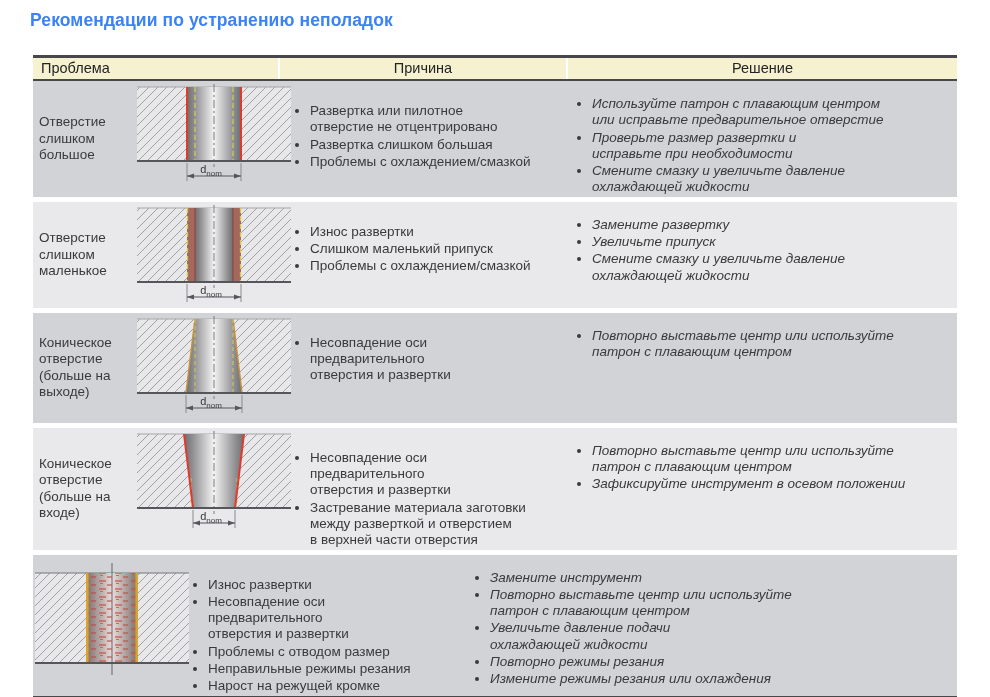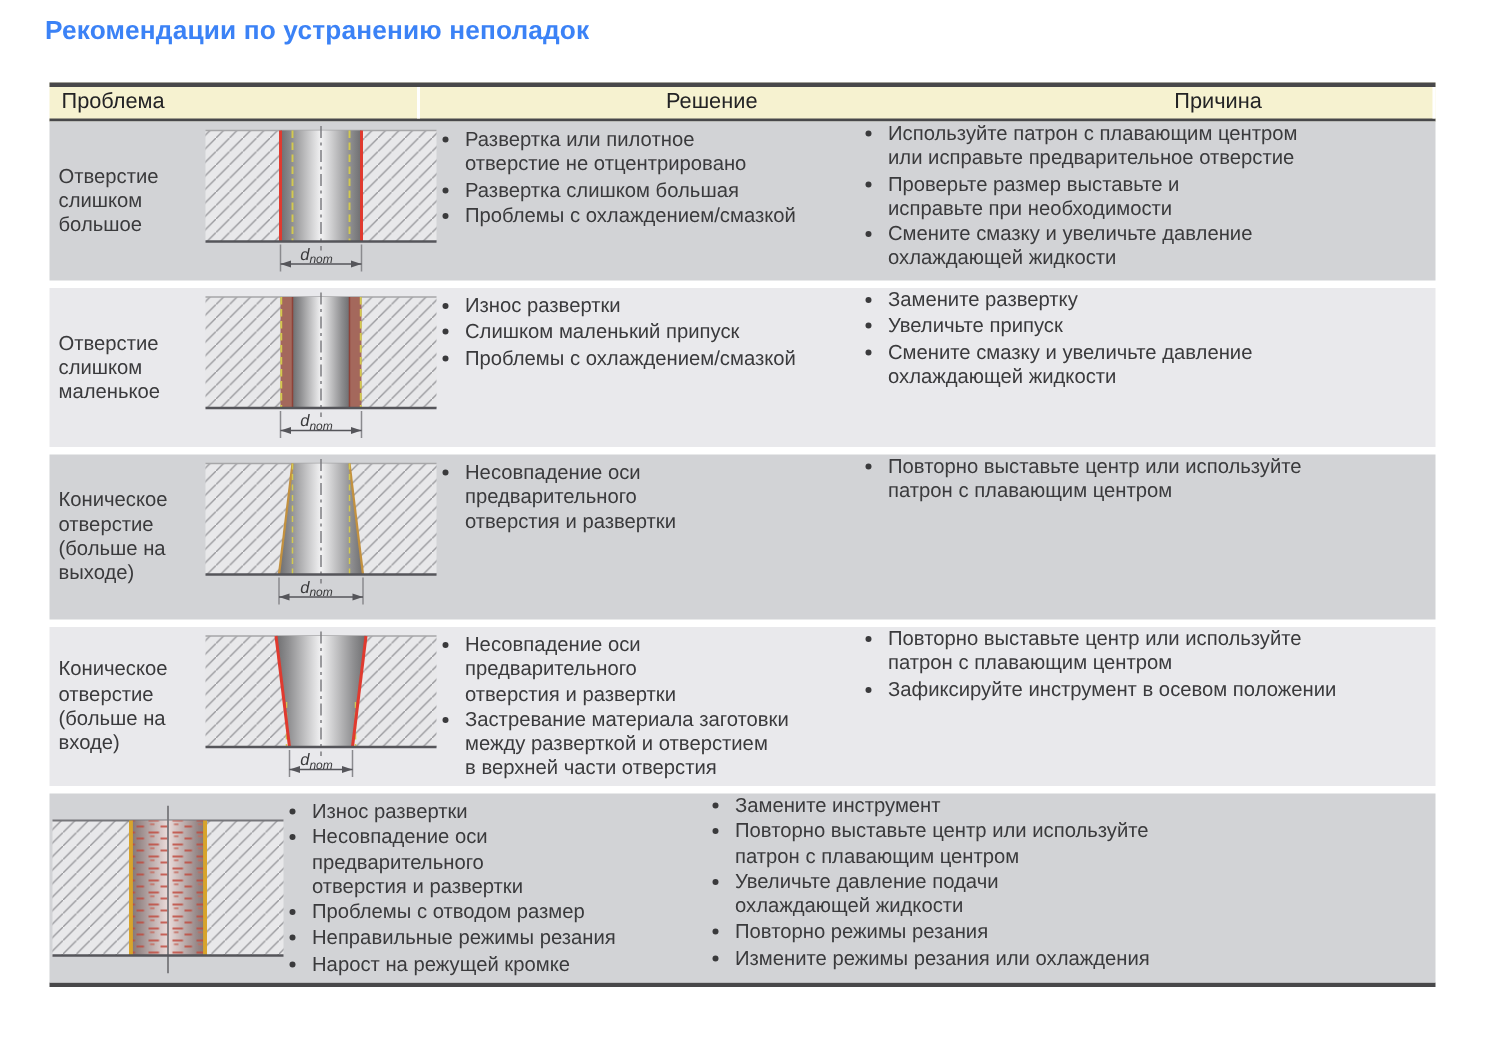--- a/index.html
+++ b/index.html
@@ -29,23 +29,23 @@
   .row-light{background:#e9e9ec;}
   .rh-1{min-height:104px;}
   .rh-2{min-height:101px;}
   .rh-3{min-height:110px;}
   .rh-4{min-height:106px;}
   .rh-5{min-height:126px;}
   .c-problem{
     width:102px;box-sizing:border-box;display:flex;align-items:center;
     padding-left:6px;white-space:pre-line;
   }
-  .c-diagram{width:158px;box-sizing:border-box;padding-top:2px;font-style:italic;}
-  .c-cause{width:282px;box-sizing:border-box;padding-top:4px;}
-  .c-solution{flex:1;box-sizing:border-box;padding-top:0;}
+  .c-diagram{width:158px;box-sizing:border-box;padding-top:2px;}
+  .c-cause{width:282px;box-sizing:border-box;padding-top:22px;}
+  .c-solution{flex:1;box-sizing:border-box;padding-top:15px;font-style:italic;}
   ul.bullets{margin:0;padding-left:17px;list-style:disc;}
   ul.bullets li{white-space:pre-line;margin:0 0 1px 0;}
   svg{display:block;}
 </style>
 </head>
 <body>
 
 <svg width="0" height="0" style="position:absolute" aria-hidden="true">
   <defs>
     <pattern id="hatch" width="9" height="9" patternUnits="userSpaceOnUse">
@@ -66,22 +66,22 @@
     </pattern>
   </defs>
 </svg>
 
 <div class="page-title">Рекомендации по устранению неполадок</div>
 
 <div class="table">
 
   <div class="thead">
     <div class="th th-problem">Проблема</div>
+    <div class="th th-cause">Причина</div>
     <div class="th th-solution">Решение</div>
-    <div class="th th-cause">Причина</div>
   </div>
 
   <div class="tbody">
 
     <div class="row first row-dark rh-1">
       <div class="c-problem">Отверстие
 слишком
 большое</div>
       <div class="c-diagram">
         <svg width="158" height="104" viewBox="0 0 158 104">
@@ -109,21 +109,21 @@
           <li>Развертка или пилотное
 отверстие не отцентрировано</li>
           <li>Развертка слишком большая</li>
           <li>Проблемы с охлаждением/смазкой</li>
         </ul>
       </div>
       <div class="c-solution">
         <ul class="bullets">
           <li>Используйте патрон с плавающим центром
 или исправьте предварительное отверстие</li>
-          <li>Проверьте размер выставьте и
+          <li>Проверьте размер развертки и
 исправьте при необходимости</li>
           <li>Смените смазку и увеличьте давление
 охлаждающей жидкости</li>
         </ul>
       </div>
     </div>
 
     <div class="row row-light rh-2">
       <div class="c-problem">Отверстие
 слишком

